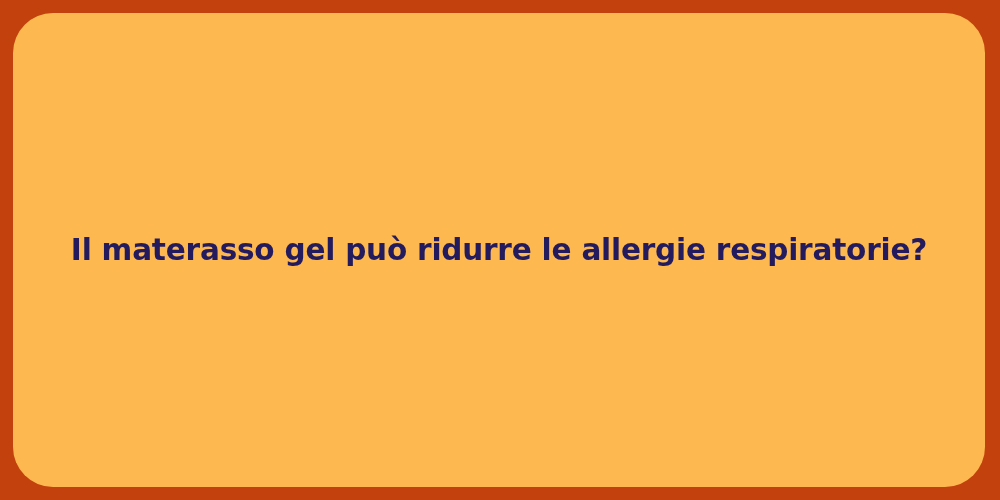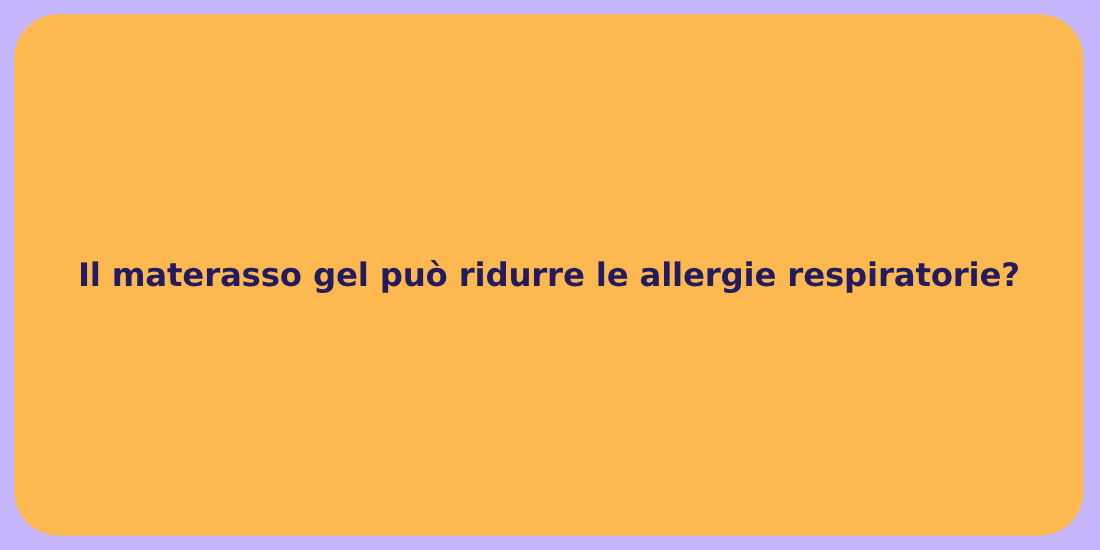--- a/index.html
+++ b/index.html
@@ -47,21 +47,21 @@
     font-size: 29.5px;
     font-weight: 700;
     line-height: 1.25;
     letter-spacing: -0.2px;
     white-space: nowrap;
   }
 </style>
 </head>
 <body>
 
-<div id="frame" style="background: #c4b5fd;">
+<div id="frame" style="background: #c2410c;">
 
   <div id="card" style="background: rgb(253, 185, 80); border-radius: 40px;">
 
     <h1 id="headline" style="color: rgb(35, 27, 94);">Il materasso gel può ridurre le allergie respiratorie?</h1>
 
   </div>
 
 </div>
 
 </body></html>

